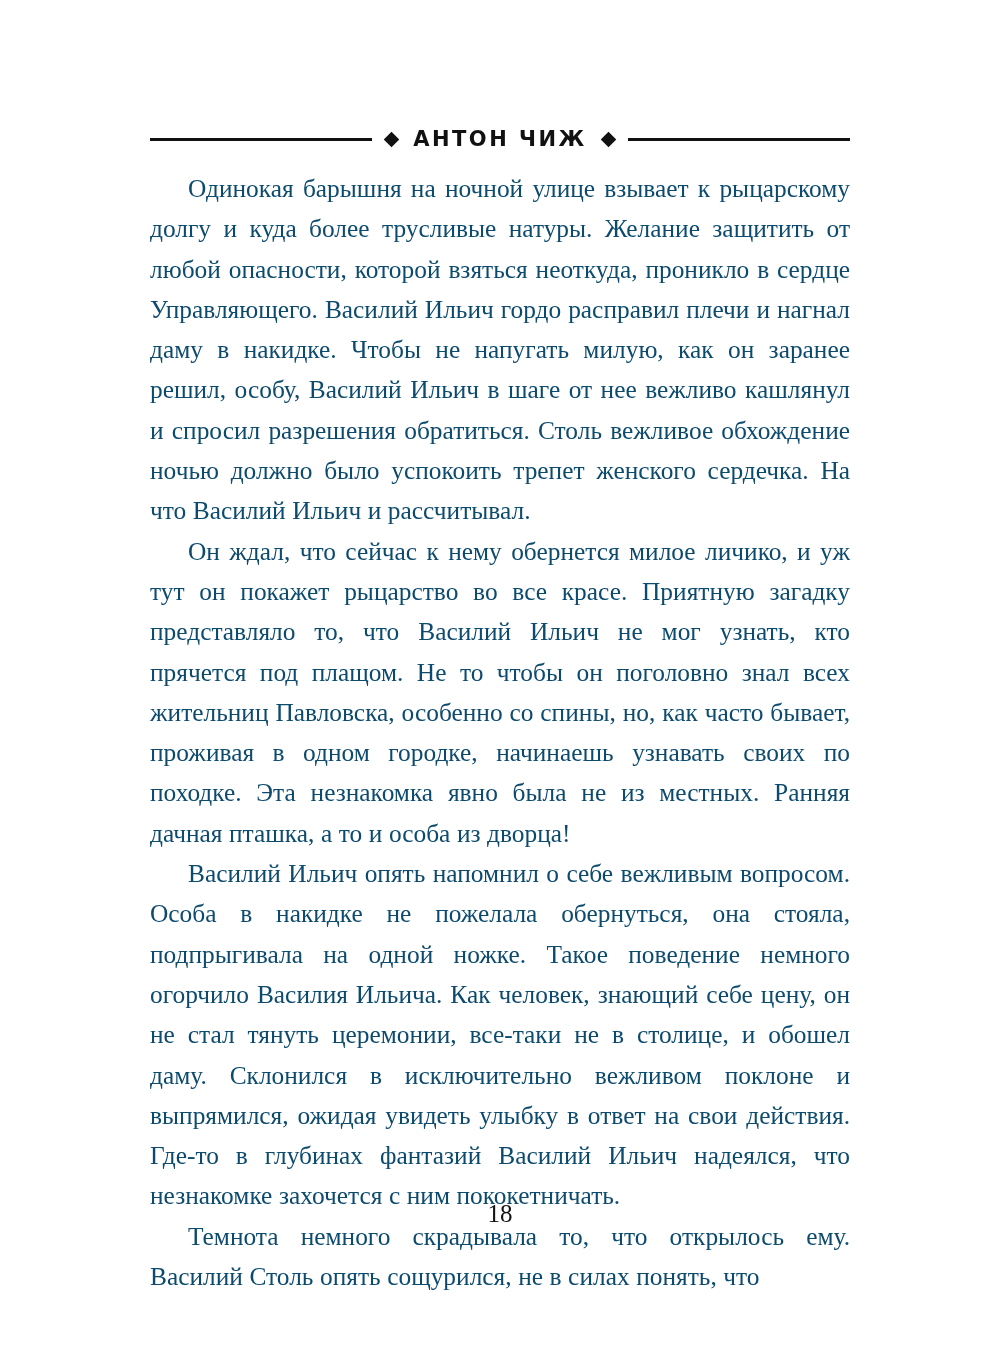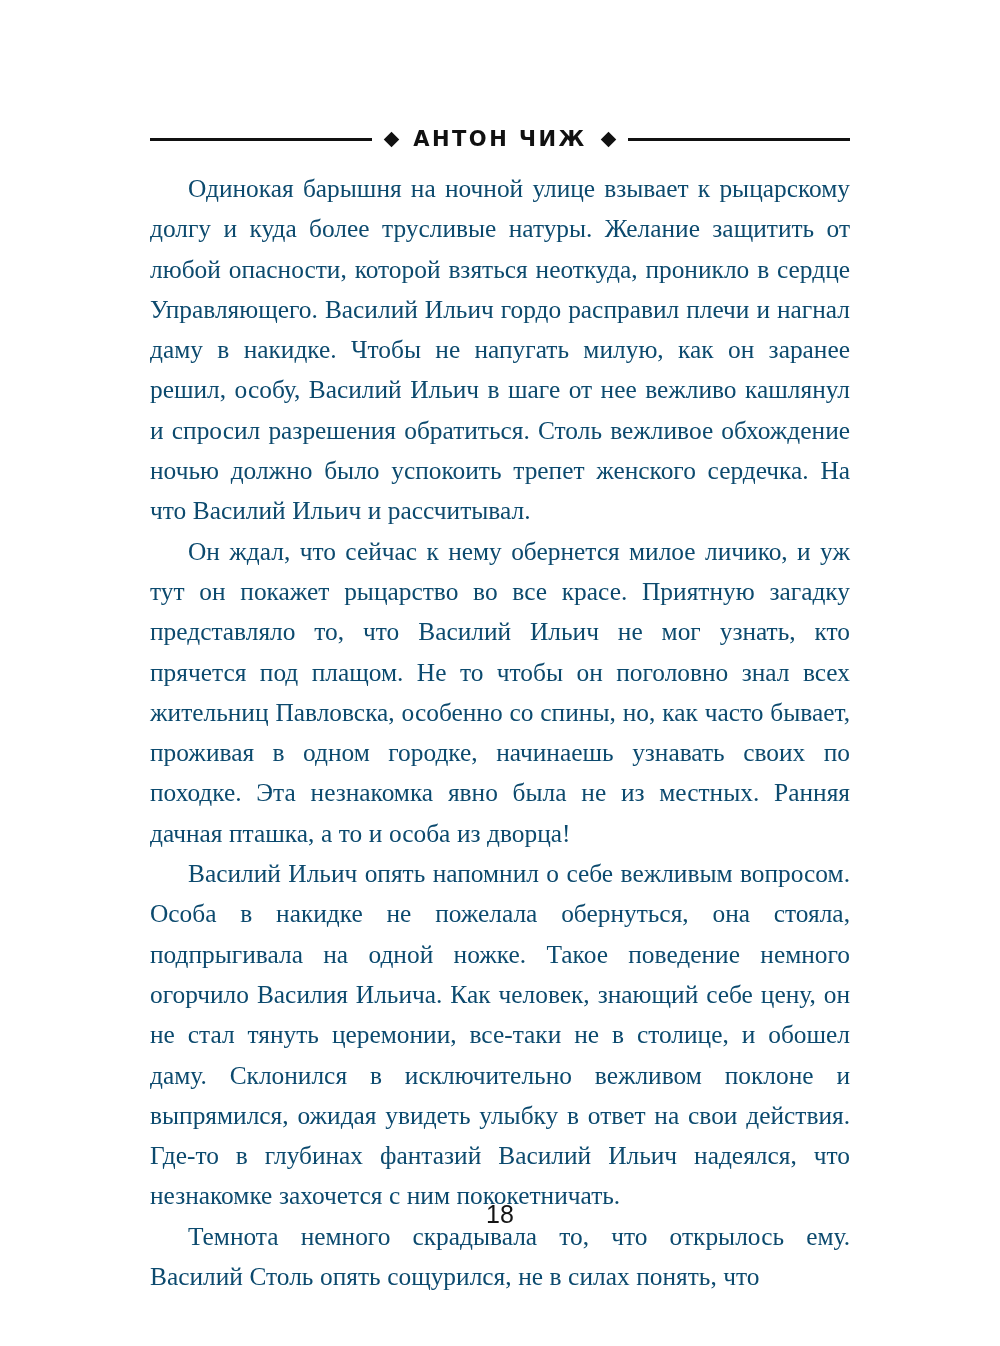--- a/index.html
+++ b/index.html
@@ -82,21 +82,21 @@
 
   
   .folio {
     position: absolute;
     left: 0;
     top: 1200px;
     width: 1000px;
     text-align: center;
     font-size: 25px;
     color: #141414;
-    font-family: Liberation Sans, sans-serif;
+    font-family: Liberation Serif, serif;
   }
 </style>
 </head>
 <body>
 
 <div class="page">
 
   <div class="header">
     <span class="rule"></span>
     <span class="diamond"></span>

